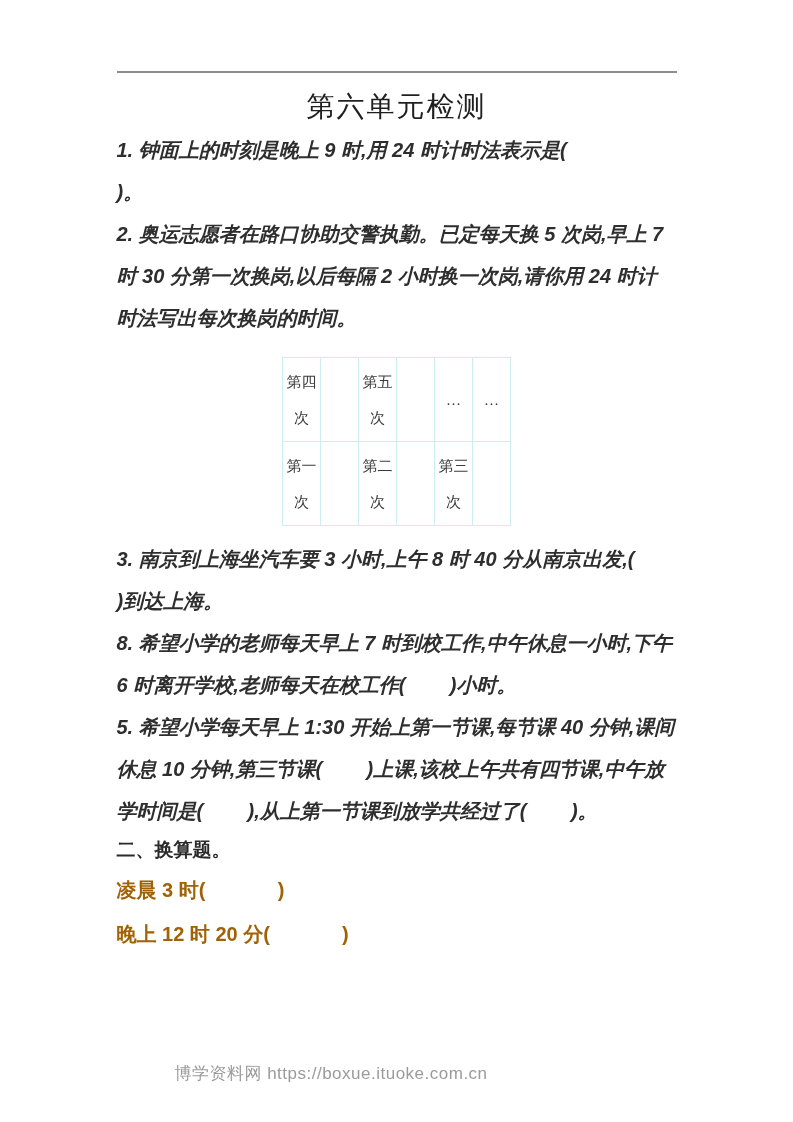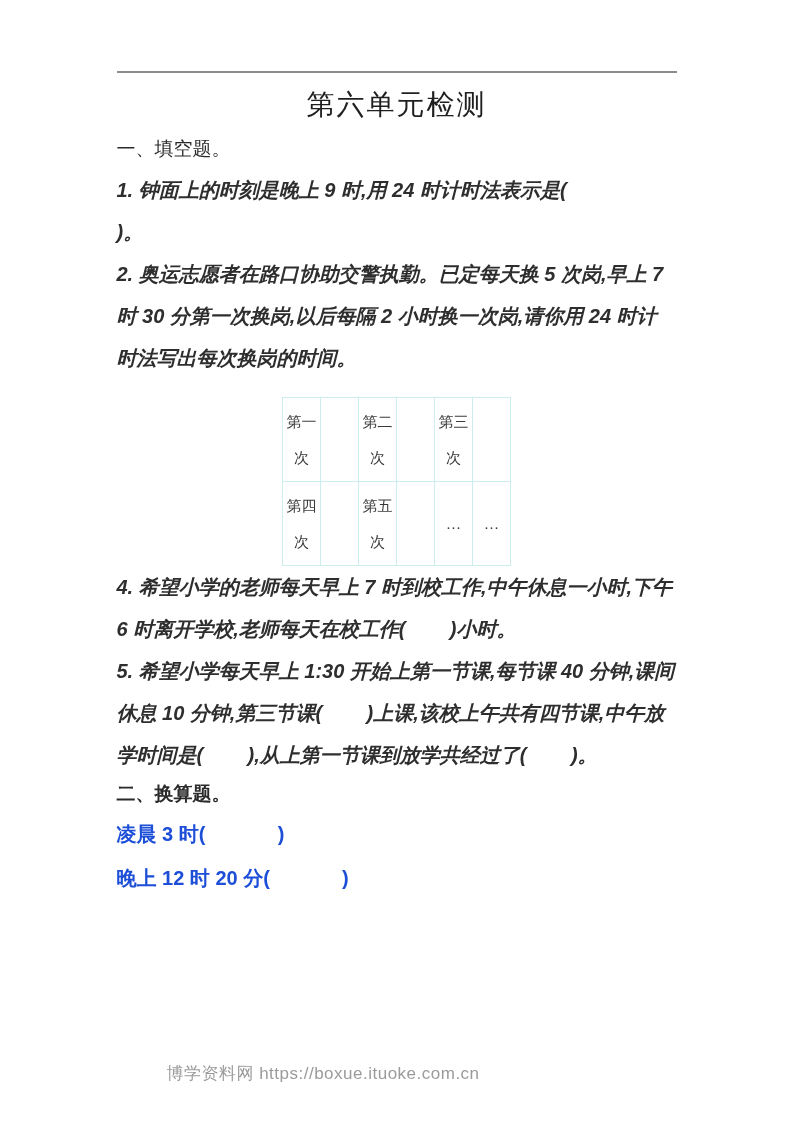--- a/index.html
+++ b/index.html
@@ -15,21 +15,21 @@
   .page {
     width: 560px;
     margin: 0 auto;
     padding-top: 71px;
   }
   .rule {
     height: 2px;
     background: #8c8c8c;
   }
   .title {
-    font-family: Liberation Mono, monospace;
+    font-family: Liberation Sans, sans-serif;
     font-weight: 400;
     font-size: 28px;
     line-height: 44px;
     letter-spacing: 2px;
     text-align: center;
     color: #1f1f1f;
     margin: 12px 0 0 0;
   }
   p { margin: 0; }
   .sec-heading {
@@ -46,21 +46,21 @@
     line-height: 42px;
     color: #2e2e2e;
     white-space: pre-wrap;
     font-style: italic;
   }
   .q.gap-top { margin-top: 12px; }
   .conv-item {
     font-size: 20px;
     font-weight: bold;
     line-height: 44px;
-    color: #1d4ed8;
+    color: #a16207;
     white-space: pre-wrap;
   }
   .s2q1 { line-height: 40px; }
   table.shift {
     border-collapse: collapse;
     margin: 18px auto 0 auto;
     table-layout: fixed;
     width: 222px;
   }
   table.shift td {
@@ -72,67 +72,67 @@
     vertical-align: middle;
     font-family: "Liberation Serif", serif;
     font-size: 15px;
     line-height: 36px;
     color: #3a3a3a;
     word-break: break-all;
     overflow: hidden;
   }
   .footer {
     position: absolute;
-    left: 0;
+    left: 8px;
     top: 1062px;
     width: 646px;
     text-align: center;
     font-size: 17px;
     color: #9b9b9b;
     letter-spacing: 0.5px;
   }
 </style>
 </head>
 <body>
 
 <div class="page">
 
   <div class="rule"></div>
 
   <h1 class="title">第六单元检测</h1>
 
-  <p class="sec-heading">一、填空题。</p>
 
   <p class="q">1. 钟面上的时刻是晚上 9 时,用 24 时计时法表示是(                         )。</p>
 
   <p class="q">2. 奥运志愿者在路口协助交警执勤。已定每天换 5 次岗,早上 7 时 30 分第一次换岗,以后每隔 2 小时换一次岗,请你用 24 时计时法写出每次换岗的时间。</p>
 
   <table class="shift">
     <tbody>
       <tr>
+        <td>第四次</td>
+        <td></td>
+        <td>第五次</td>
+        <td></td>
+        <td>…</td>
+        <td>…</td>
+      </tr>
+      <tr>
         <td>第一次</td>
         <td></td>
         <td>第二次</td>
         <td></td>
         <td>第三次</td>
         <td></td>
       </tr>
-      <tr>
-        <td>第四次</td>
-        <td></td>
-        <td>第五次</td>
-        <td></td>
-        <td>…</td>
-        <td>…</td>
-      </tr>
     </tbody>
   </table>
 
+  <p class="q gap-top">3. 南京到上海坐汽车要 3 小时,上午 8 时 40 分从南京出发,(        )到达上海。</p>
 
-  <p class="q">4. 希望小学的老师每天早上 7 时到校工作,中午休息一小时,下午 6 时离开学校,老师每天在校工作(        )小时。</p>
+  <p class="q">8. 希望小学的老师每天早上 7 时到校工作,中午休息一小时,下午 6 时离开学校,老师每天在校工作(        )小时。</p>
 
   <p class="q">5. 希望小学每天早上 1:30 开始上第一节课,每节课 40 分钟,课间休息 10 分钟,第三节课(        )上课,该校上午共有四节课,中午放学时间是(        ),从上第一节课到放学共经过了(        )。</p>
 
   <p class="sec-heading tight">二、换算题。</p>
 
 
   <p class="conv-item">凌晨 3 时(             )</p>
   <p class="conv-item">晚上 12 时 20 分(             )</p>
 
 </div>

